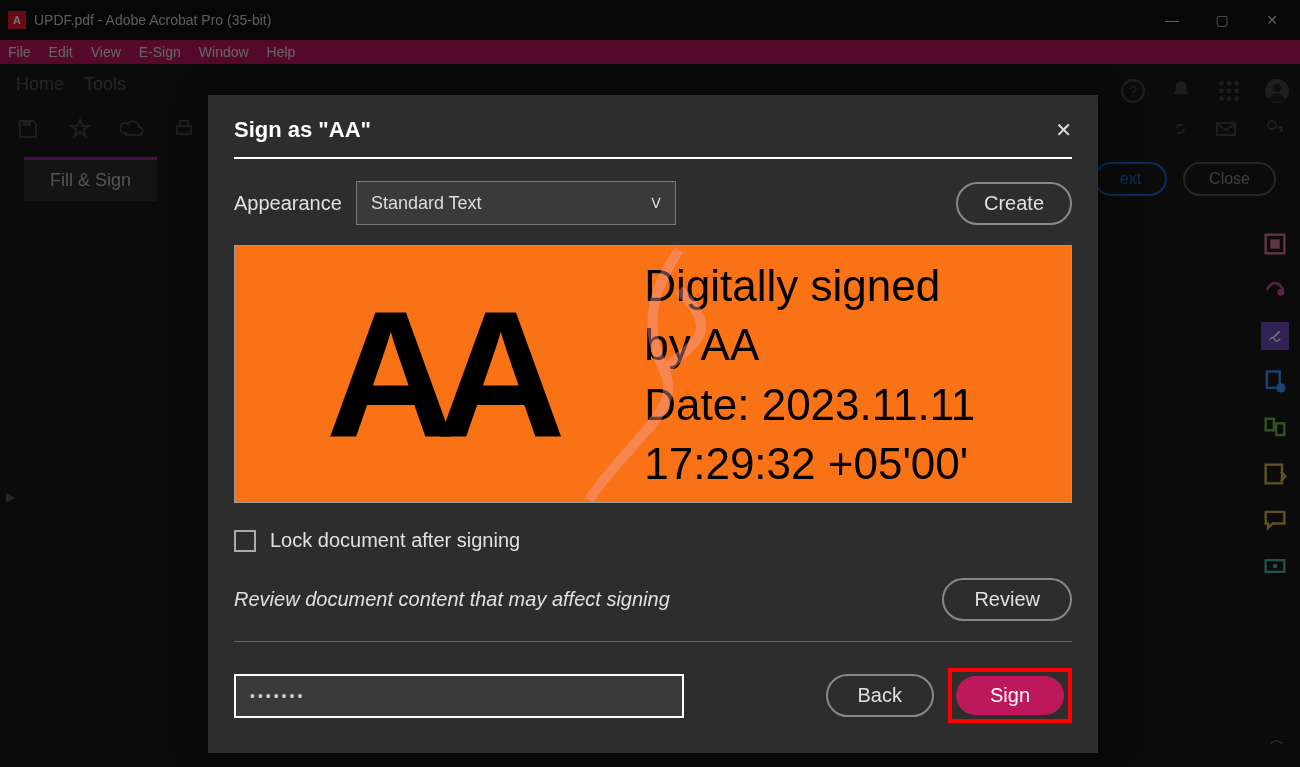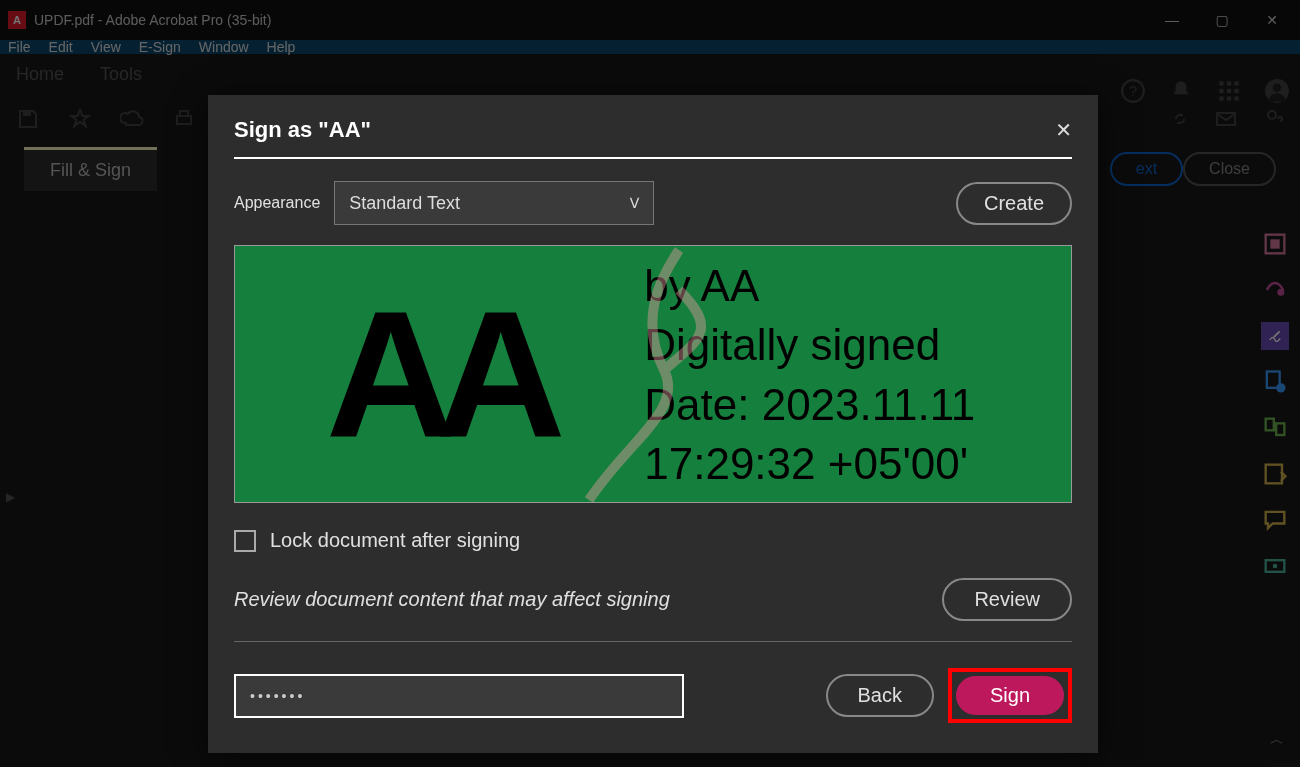--- a/index.html
+++ b/index.html
@@ -6,56 +6,56 @@
   body { width: 1300px; height: 767px; background: #1a1a1a; color: #ccc; overflow: hidden; position: relative; }
 
   
   .titlebar { height: 40px; background: #111; display: flex; align-items: center; padding: 0 8px; }
   .titlebar .app-icon { width: 18px; height: 18px; background: #e61b2e; margin-right: 8px; display:flex; align-items:center; justify-content:center; font-size:11px; color:#fff; font-weight:bold;}
   .titlebar .title { flex: 1; font-size: 14px; color: #ccc; }
   .titlebar .win-controls { display: flex; gap: 30px; margin-right: 10px; }
   .titlebar .win-btn { width: 20px; height: 20px; color: #ccc; font-size: 14px; display:flex; align-items:center; justify-content:center; cursor:pointer;}
 
   
-  .menubar { height: 14px; background: #0c4a6e; display: flex; align-items: center; padding: 0 8px; gap: 18px; font-size: 14px; color:#e0e0e0;}
+  .menubar { height: 24px; background: #be185d; display: flex; align-items: center; padding: 0 8px; gap: 18px; font-size: 14px; color:#e0e0e0;}
   .menubar span { cursor:pointer; }
 
   
-  .top-tabs { height: 40px; background: #1a1a1a; display:flex; align-items:center; padding:17px 16px; gap:36px; font-size:18px; color:#555;}
+  .top-tabs { height: 40px; background: #1a1a1a; display:flex; align-items:center; padding:17px 16px; gap:20px; font-size:18px; color:#555;}
   .top-icons { height: 50px; background: #1a1a1a; display:flex; align-items:center; padding:0 16px; gap:28px; color:#444;}
   .top-icons .right { margin-left:auto; display:flex; gap: 22px; align-items:center;}
   .top-icons .icon { width:24px; height:24px; }
 
   
   .subbar { height: 50px; background: #1a1a1a; display:flex; align-items:center; padding:0 24px;}
-  .fillsign-tab { background:#2d2d2d; padding:10px 26px; font-size:18px; color:#bbb; border-top:3px solid #fef9c3; display:inline-block;}
-  .subbar .right-btns { margin-left:auto; display:flex; align-items:center;}
+  .fillsign-tab { background:#2d2d2d; padding:10px 26px; font-size:18px; color:#bbb; border-top:3px solid #a21caf; display:inline-block;}
+  .subbar .right-btns { margin-left:auto; display:flex; gap:16px; align-items:center;}
   .pill-btn { border:2px solid #0d66d0; color:#0d66d0; border-radius:20px; padding:6px 24px; font-size:16px; }
   .pill-outline { border:2px solid #555; color:#888; border-radius:20px; padding:6px 24px; font-size:16px; }
 
   
   .right-rail { position:absolute; right:0; top:230px; width:50px; display:flex; flex-direction:column; gap:18px; align-items:center; }
   .right-rail .ri { width:28px; height:28px; display:flex; align-items:center; justify-content:center;}
   .ri-purple { background:#6a4fb8; padding:6px; width:40px; height:40px;}
 
   
   .modal-backdrop { position:absolute; inset:0; background:rgba(0,0,0,0.55); }
   .modal { position:absolute; left:208px; top:95px; width:890px; background:#2d2d2d; padding:22px 26px 30px 26px; box-shadow:0 4px 30px rgba(0,0,0,0.6);}
   .modal-header { display:flex; align-items:center; border-bottom:2px solid #fff; padding-bottom:14px; margin-bottom:22px;}
   .modal-title { font-size:22px; font-weight:bold; color:#fff; flex:1;}
   .modal-close { font-size:20px; color:#ddd; cursor:pointer;}
 
   .row { display:flex; align-items:center; gap:14px; margin-bottom:20px;}
-  .label { font-size:16px; color:#e0e0e0; }
+  .label { font-size:20px; color:#e0e0e0; }
   .dropdown { flex:0 0 320px; height:44px; border:1px solid #777; background:#3a3a3a; color:#ddd; font-size:18px; display:flex; align-items:center; padding:0 14px; justify-content:space-between; cursor:pointer;}
   .dropdown .chev { font-size:14px; }
   .create-btn { margin-left:auto; border:2px solid #888; border-radius:24px; padding:8px 26px; font-size:20px; color:#e0e0e0; cursor:pointer;}
 
   
-  .preview { width:100%; height:258px; background:#15803d; border:1px solid #999; display:flex; position:relative; overflow:hidden; margin-bottom:26px;}
+  .preview { width:100%; height:258px; background:#f97316; border:1px solid #999; display:flex; position:relative; overflow:hidden; margin-bottom:26px;}
   .preview-left { flex:0 0 48%; display:flex; align-items:center; justify-content:center;}
   .preview-left .aa { font-size:180px; font-weight:700; color:#000; letter-spacing:-20px; font-family: Arial, sans-serif;}
   .preview-right { flex:1; padding:10px 8px; color:#000; font-size:44px; line-height:1.35; font-family: Arial, sans-serif;}
   .ribbon { position:absolute; left:40%; top:-6px; width:160px; pointer-events:none; opacity:0.4;}
   .ribbon svg { width:100%; height:280px;}
   .ribbon path { stroke:#f5a0a8; stroke-width:10; fill:none; }
 
   .row2 { display:flex; align-items:center; margin-bottom:26px;}
   .checkbox { width:22px; height:22px; border:2px solid #aaa; margin-right:14px; cursor:pointer;}
   .lock-label { font-size:20px; color:#e0e0e0;}
@@ -247,22 +247,22 @@
   <div class="preview">
     <div class="ribbon">
       <svg viewBox="0 0 160 280">
           <path d="M110 10 C 90 40, 70 80, 95 130 C 115 170, 60 200, 20 260 M95 130 C 130 100, 150 90, 110 50"></path>
         </svg>
     </div>
     <div class="preview-left">
       <div class="aa">AA</div>
     </div>
     <div class="preview-right">
+      <div>Digitally signed</div>
       <div>by AA</div>
-      <div>Digitally signed</div>
       <div>Date: 2023.11.11</div>
       <div>17:29:32 +05'00'</div>
     </div>
   </div>
 
   <div class="row2">
     <div class="checkbox"></div>
     <div class="lock-label">Lock document after signing</div>
   </div>
 

